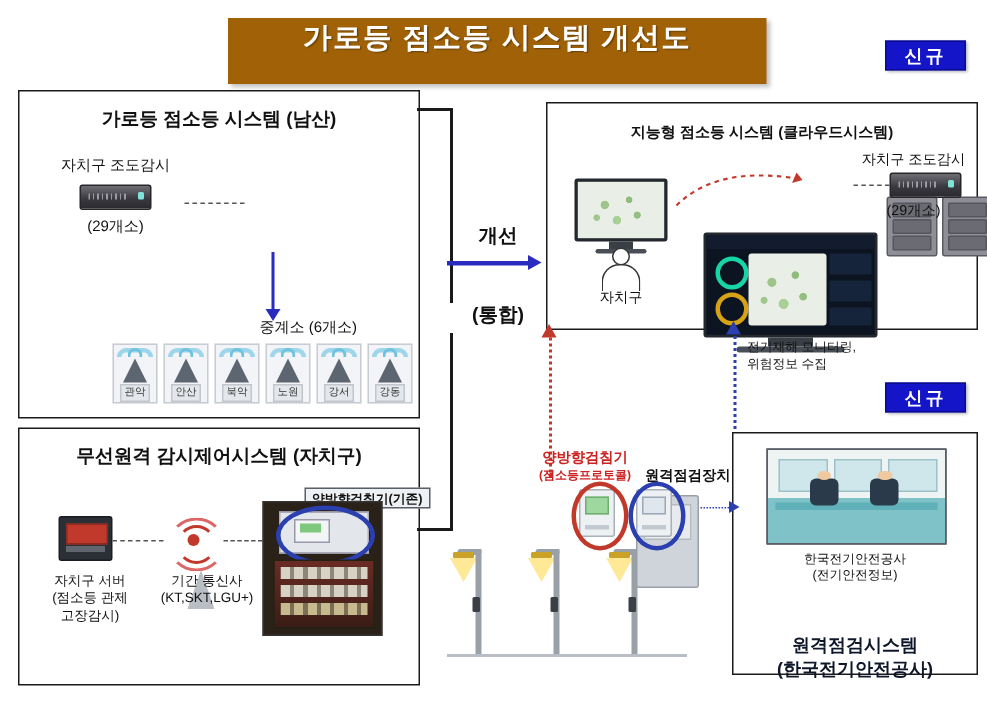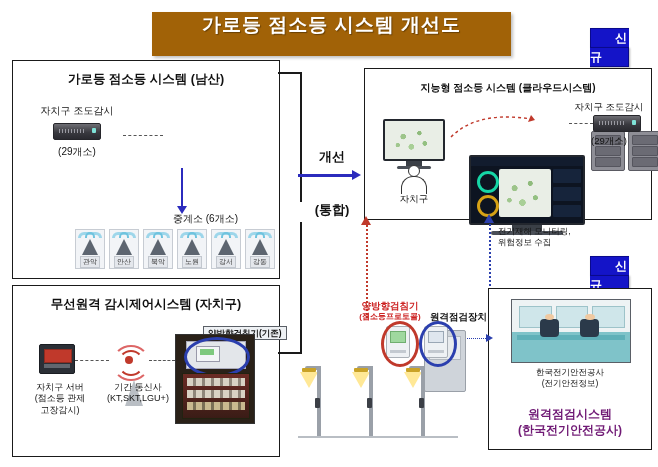--- a/index.html
+++ b/index.html
@@ -24,26 +24,26 @@
   }
   
   .panel{
     border:1.6px solid #1a1a1a;background:#fff;
   }
   .panel-title{
     text-align:center;font-weight:bold;font-size:12.5px;color:#111;
     white-space:nowrap;
   }
   .cap{font-size:9px;text-align:center;line-height:1.25;color:#111;}
-  .cap-b{font-size:9.5px;text-align:center;line-height:1.25;color:#701a75;font-weight:bold;}
+  .cap-b{font-size:9.5px;text-align:center;line-height:1.25;color:#0f172a;font-weight:bold;margin-top:16px;}
   
   .badge-new{
     background:#1414c8;border:1px solid #0a0a8c;
     color:#ffffff;font-size:12px;font-weight:bold;
-    padding:2px 24px;letter-spacing:2px;
+    padding:2px 12px;letter-spacing:2px;
     box-shadow:1px 1px 2px rgba(0,0,0,.3);
   }
   
   .srvbox{
     width:46px;height:15px;border-radius:2px;
     background:linear-gradient(#6e6e74,#3a3a40 55%,#2a2a30);
     border:1px solid #26262b;position:relative;
   }
   .srvbox:after{
     content:"";position:absolute;right:4px;top:4px;width:4px;height:5px;

